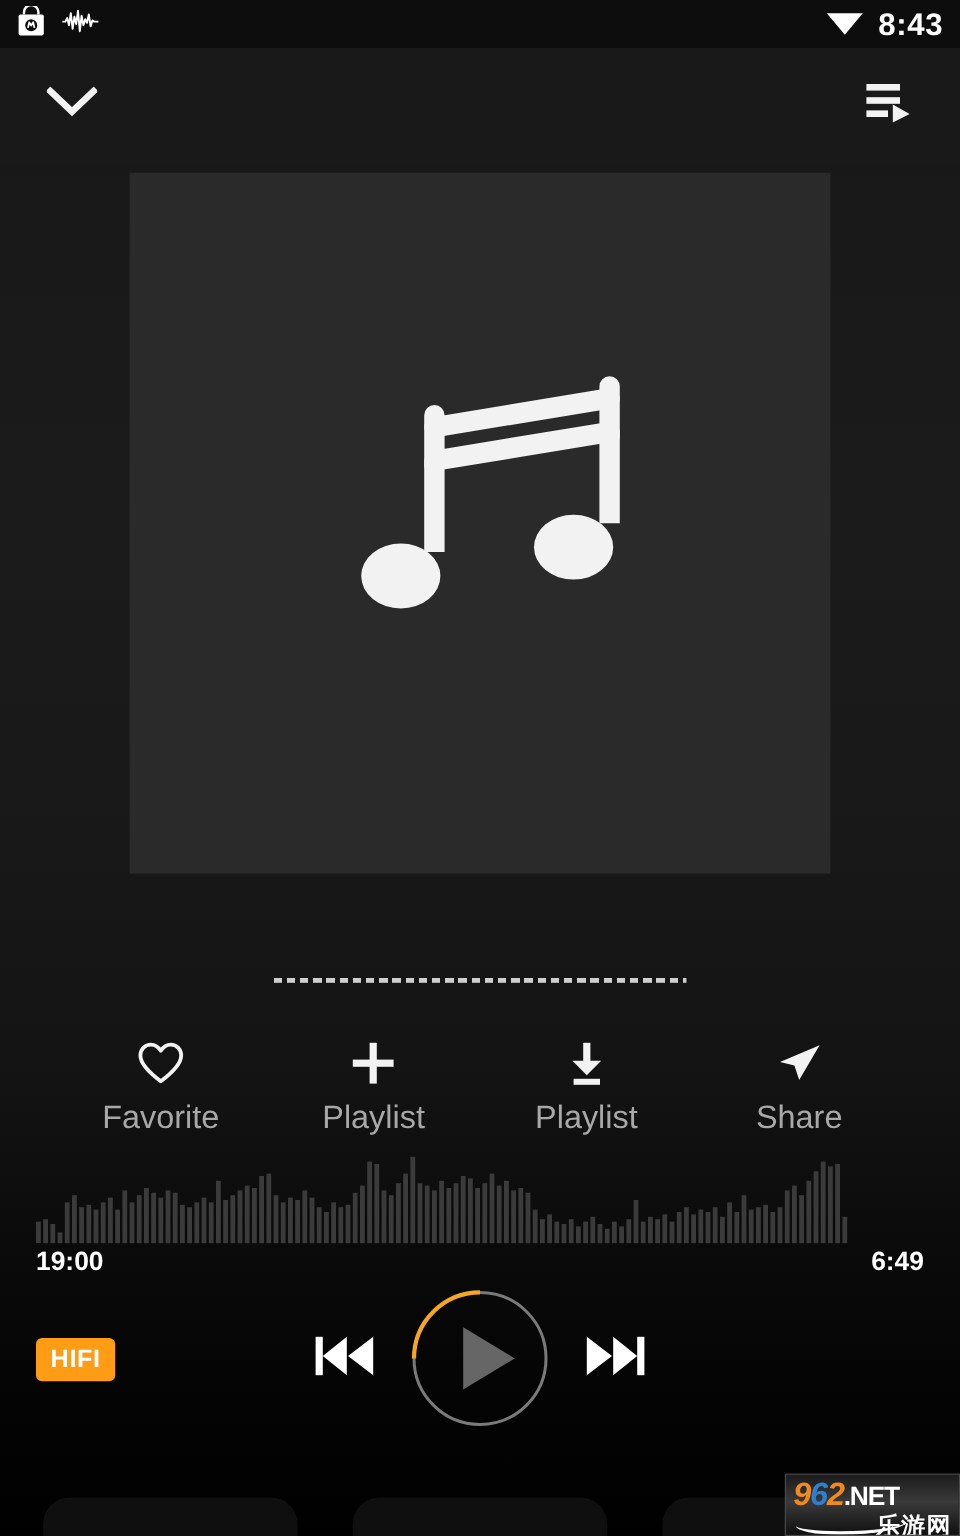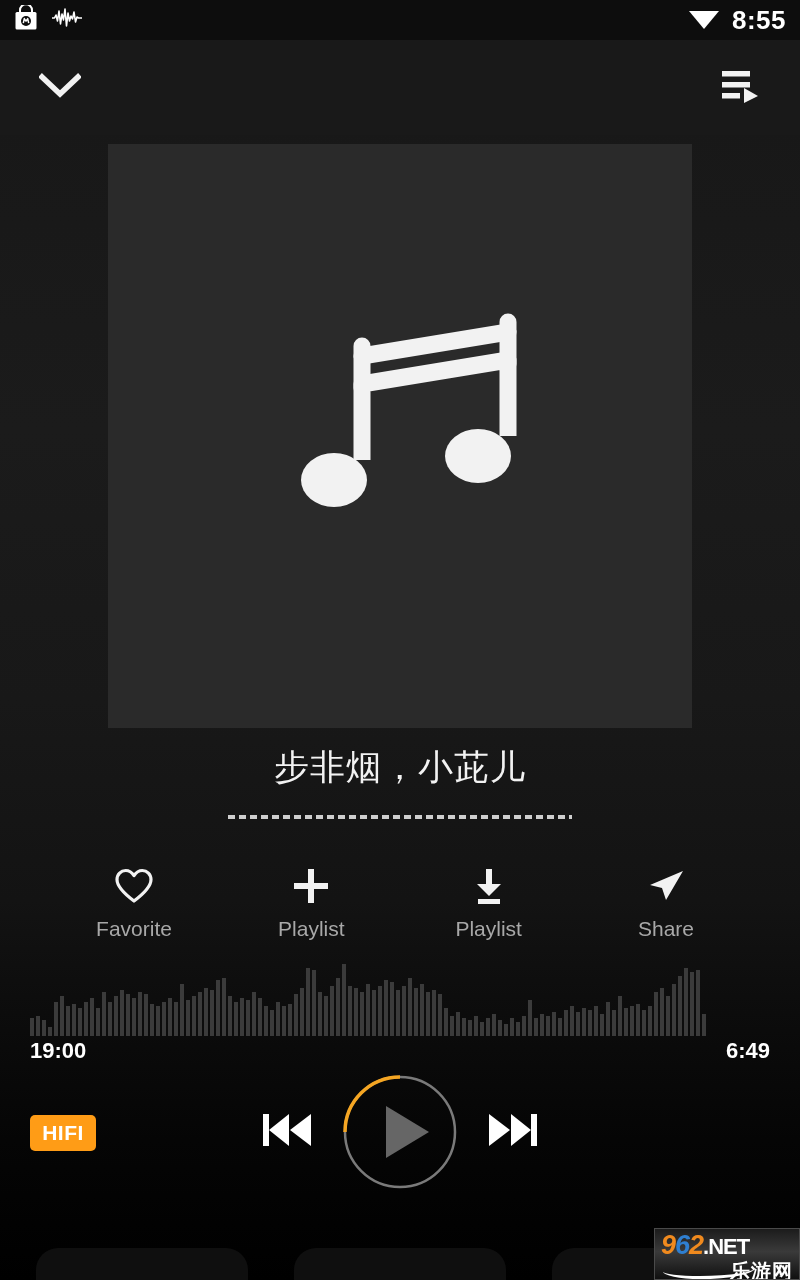--- a/index.html
+++ b/index.html
@@ -121,21 +121,21 @@
     gap: 12px;
   }
   .action .ico {
     height: 40px;
     display: flex;
     align-items: center;
     justify-content: center;
   }
   .action .lbl {
     color: #a8a8a8;
-    font-size: 21px;
+    font-size: 27px;
     line-height: 1;
   }
 
   
   #wave-wrap {
     position: absolute;
     left: 30px; top: 966px;
     width: 740px; height: 70px;
   }
   #wave {
@@ -276,21 +276,21 @@
           <path d="M0 10 L2.5 10 L4 7 L5.5 13 L7 3 L8.5 16 L10 6 L11.5 12 L13 1 L14.5 18 L16 5 L17.5 13 L19 8 L20.5 11 L22 4 L23.5 14 L25 9 L26.5 10 L30 10" fill="none" stroke="#fff" stroke-width="1.6" stroke-linejoin="round" stroke-linecap="round"></path>
         </svg>
       </span>
     </div>
     <div class="sb-right">
       <span>
         <svg width="32" height="24" viewBox="0 0 32 24">
           <path d="M1 5 L31 5 L16 23 Z" fill="#ffffff"></path>
         </svg>
       </span>
-      <span class="sb-time">8:55</span>
+      <span class="sb-time">8:43</span>
     </div>
   </div>
 
   <div id="topbar">
     <div class="topbtn">
       <span>
         <svg width="42" height="26" viewBox="0 0 42 26">
           <path d="M3 4 L21 21 L39 4" fill="none" stroke="#f2f2f2" stroke-width="5.5" stroke-linecap="square" stroke-linejoin="miter"></path>
         </svg>
       </span>
@@ -312,21 +312,20 @@
       <svg width="300" height="300" viewBox="0 0 300 300">
         <path d="M112 176 L112 100 L258 76 L258 152" fill="none" stroke="#f2f2f2" stroke-width="17" stroke-linejoin="round"></path>
         <path d="M112 72 L258 48" fill="none" stroke="#f2f2f2" stroke-width="17" stroke-linecap="round"></path>
         <path d="M112 62 L112 104 M258 38 L258 80" fill="none" stroke="#f2f2f2" stroke-width="17" stroke-linecap="round"></path>
         <ellipse cx="84" cy="196" rx="33" ry="27" fill="#f2f2f2"></ellipse>
         <ellipse cx="228" cy="172" rx="33" ry="27" fill="#f2f2f2"></ellipse>
       </svg>
     </span>
   </div>
 
-  <div id="title">步非烟，小茈儿</div>
   <div id="subtitle-dashes"></div>
 
   <div id="actions">
 
     <div class="action">
       <span class="ico">
         <svg width="40" height="37" viewBox="0 0 40 37">
           <path d="M20 33 C8 24 3 17 3 11.5 C3 6.2 7 2.5 11.7 2.5 C15 2.5 18 4.6 20 7.6 C22 4.6 25 2.5 28.3 2.5 C33 2.5 37 6.2 37 11.5 C37 17 32 24 20 33 Z" fill="none" stroke="#f2f2f2" stroke-width="3.2" stroke-linejoin="round"></path>
         </svg>
       </span>

